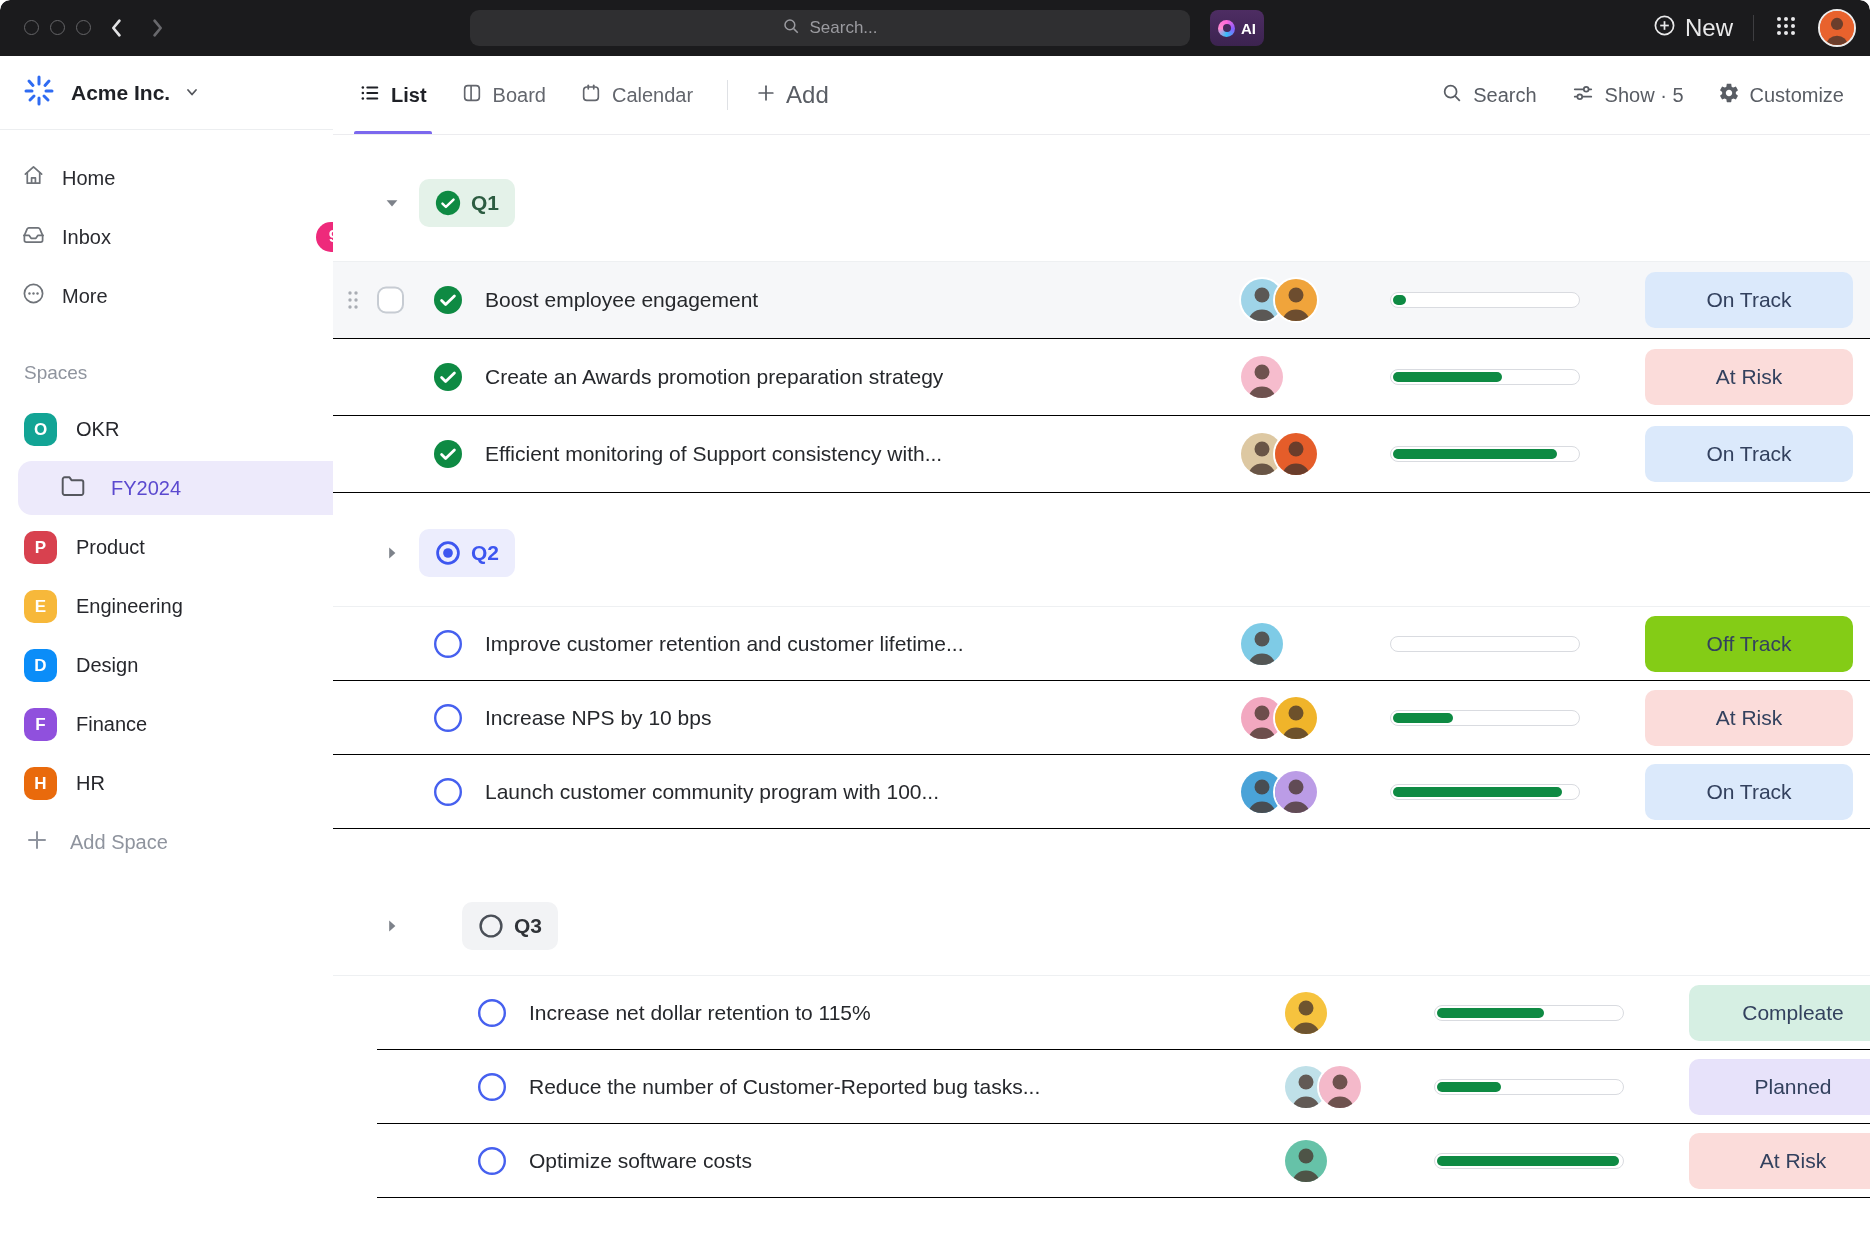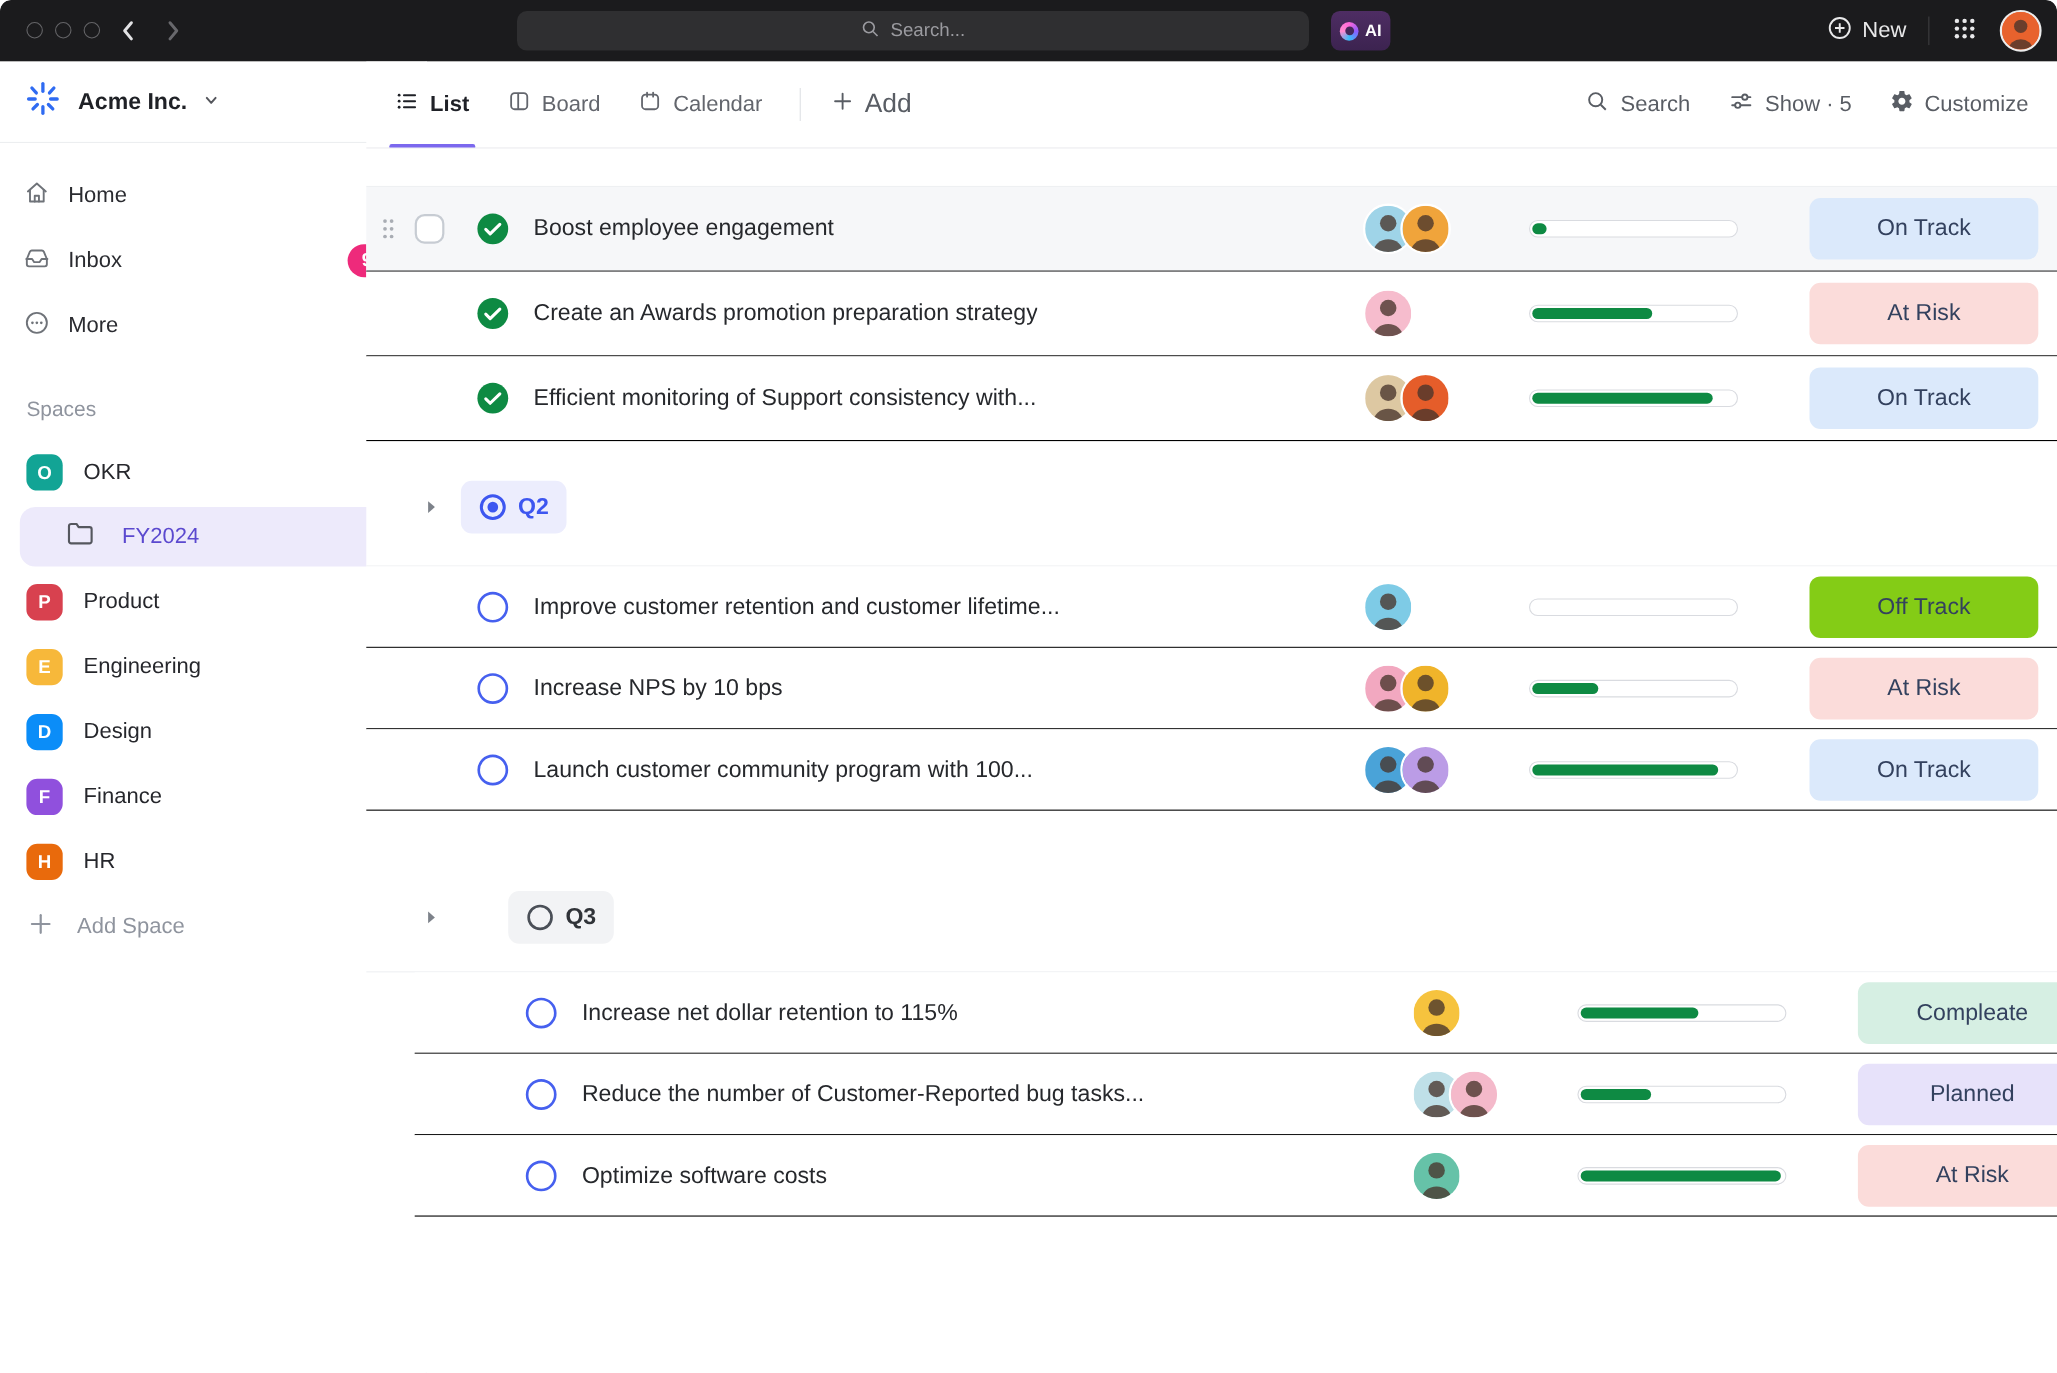--- a/index.html
+++ b/index.html
@@ -9,21 +9,21 @@
   
   .topbar { position:absolute; left:0; top:0; width:100%; height:56px; background:#1b1b1d; border-radius:10px 10px 0 0; }
   .traffic { position:absolute; left:24px; top:20px; display:flex; gap:11px; }
   .traffic span { width:15px; height:15px; border-radius:50%; border:1.5px solid #646467; }
   .nav-arrows { position:absolute; left:108px; top:17px; display:flex; gap:22px; }
   .searchbar { position:absolute; left:470px; top:10px; width:720px; height:36px; background:#2f2f31; border-radius:9px; display:flex; align-items:center; justify-content:center; gap:9px; color:#9b9ba0; font-size:17px; }
   .ai-chip { position:absolute; left:1210px; top:10px; width:54px; height:36px; border-radius:8px; background:linear-gradient(180deg, var(--ai-badge-bg,#4e2d63), #3c2350); display:flex; align-items:center; justify-content:center; gap:6px; color:#fff; font-size:15px; font-weight:700; }
   .ai-ring { width:17px; height:17px; border-radius:50%; background:conic-gradient(#ff66d9,#8a5cff,#38bdf8,#ff8bd0,#ff66d9); position:relative; }
   .ai-ring::after { content:''; position:absolute; inset:4.5px; border-radius:50%; background:#45285b; }
   .topbar-right { position:absolute; right:14px; top:0; height:56px; display:flex; align-items:center; gap:20px; }
-  .new-btn { display:flex; align-items:center; gap:9px; color:#e9e9ea; font-size:20px; }
+  .new-btn { display:flex; align-items:center; gap:9px; color:#e9e9ea; font-size:24px; }
   .tb-divider { width:1px; height:26px; background:#3e3e41; }
   .tb-avatar { width:38px; height:38px; border-radius:50%; overflow:hidden; border:2px solid #ececec; background:#e8622d; }
 
   
   .sidebar { position:absolute; left:0; top:56px; width:388px; bottom:0; background:#fff; border-right:1px solid #eceef0; }
   .workspace { height:74px; display:flex; align-items:center; gap:15px; padding:0 22px; border-bottom:1px solid #eceef0; }
   .ws-name { font-size:21px; font-weight:700; color:#1f2126; }
   .nav { padding:26px 22px 0; }
   .nav-item { height:44px; margin-bottom:15px; display:flex; align-items:center; gap:17px; font-size:20px; color:#2a2b30; cursor:pointer; }
   .count-badge { margin-left:auto; margin-right:14px; min-width:35px; height:30px; border-radius:15px; background:var(--inbox-badge,#ee2a7b); color:#fff; font-size:17px; font-weight:600; display:flex; align-items:center; justify-content:center; }
@@ -284,20 +284,38 @@
           <span><svg width="22" height="22" viewBox="0 0 24 24" fill="#595d64">
                 <path d="M19.43 12.98c.04-.32.07-.64.07-.98s-.03-.66-.07-.98l2.11-1.65c.19-.15.24-.42.12-.64l-2-3.46c-.12-.22-.39-.3-.61-.22l-2.49 1c-.52-.4-1.08-.73-1.69-.98l-.38-2.65C14.46 2.18 14.25 2 14 2h-4c-.25 0-.46.18-.49.42l-.38 2.65c-.61.25-1.17.59-1.69.98l-2.49-1c-.23-.09-.49 0-.61.22l-2 3.46c-.13.22-.07.49.12.64l2.11 1.65c-.04.32-.07.65-.07.98s.03.66.07.98l-2.11 1.65c-.19.15-.24.42-.12.64l2 3.46c.12.22.39.3.61.22l2.49-1c.52.4 1.08.73 1.69.98l.38 2.65c.03.24.24.42.49.42h4c.25 0 .46-.18.49-.42l.38-2.65c.61-.25 1.17-.59 1.69-.98l2.49 1c.23.09.49 0 .61-.22l2-3.46c.12-.22.07-.49-.12-.64l-2.11-1.65zM12 15.5c-1.93 0-3.5-1.57-3.5-3.5s1.57-3.5 3.5-3.5 3.5 1.57 3.5 3.5-1.57 3.5-3.5 3.5z"></path>
               </svg></span>
           <span>Customize</span>
         </div>
       </div>
     </div>
 
     <div id="list-body">
         <section class="group g-0">
+    <div class="group-header">
+      <span class="caret">
+              <svg width="18" height="18" viewBox="0 0 16 16">
+                <path d="M3.2 5.5h9.6L8 11z" fill="#7d828a"></path>
+              </svg>
+            </span>
+      <span class="group-pill" style="background: rgb(228, 242, 233); color: rgb(44, 92, 65);">
+        <span class="g-icon">
+                <span style="display:flex;width:26px;height:26px">
+                  <svg viewBox="0 0 30 30" width="100%" height="100%">
+                    <circle cx="15" cy="15" r="14" fill="#0e8a43"></circle>
+                    <path d="M8.6 15.6l4 4L21.4 11" stroke="#fff" stroke-width="2.8" fill="none" stroke-linecap="round" stroke-linejoin="round"></path>
+                  </svg>
+                </span>
+              </span>
+        <span>Q1</span>
+      </span>
+    </div>
     <div class="rows">
             <div class="row hovered">
     <span class="drag">
                 <svg width="14" height="22" viewBox="0 0 14 22" fill="#a9adb4">
                   <circle cx="4" cy="4" r="1.7"></circle>
                   <circle cx="10" cy="4" r="1.7"></circle>
                   <circle cx="4" cy="11" r="1.7"></circle>
                   <circle cx="10" cy="11" r="1.7"></circle>
                   <circle cx="4" cy="18" r="1.7"></circle>
                   <circle cx="10" cy="18" r="1.7"></circle>

